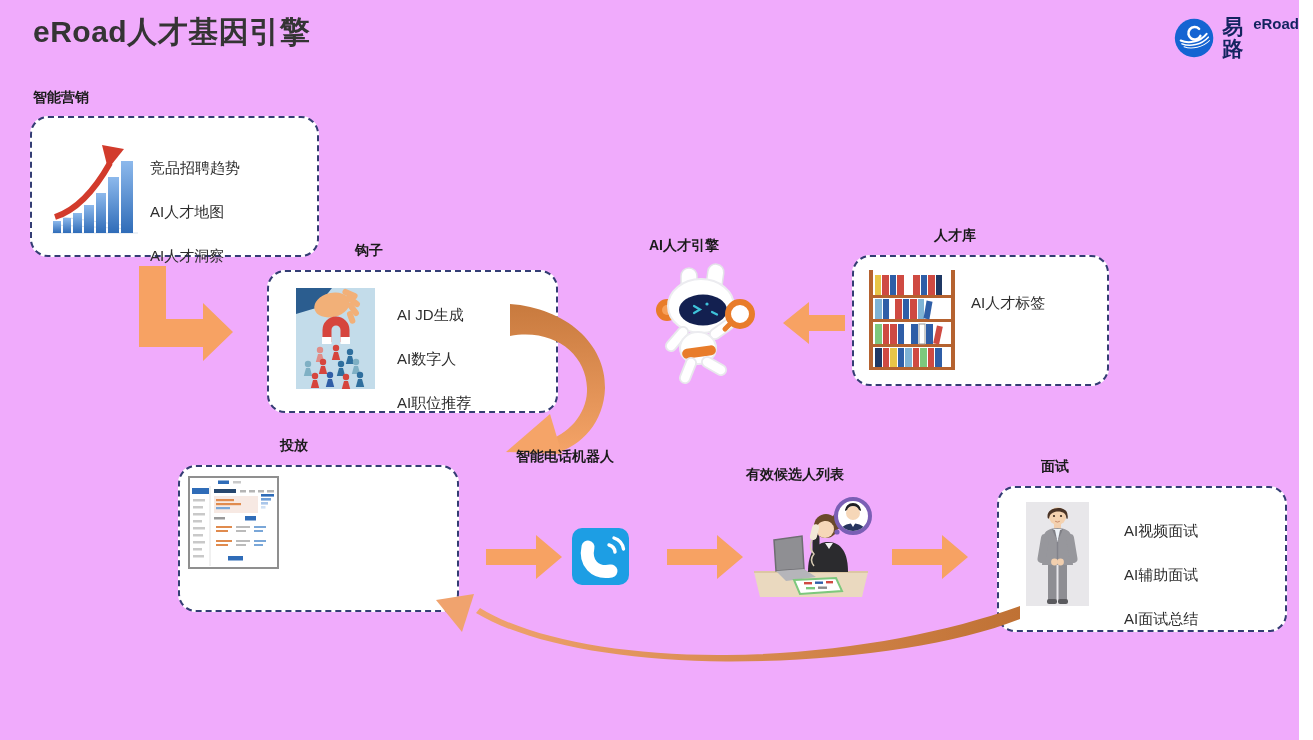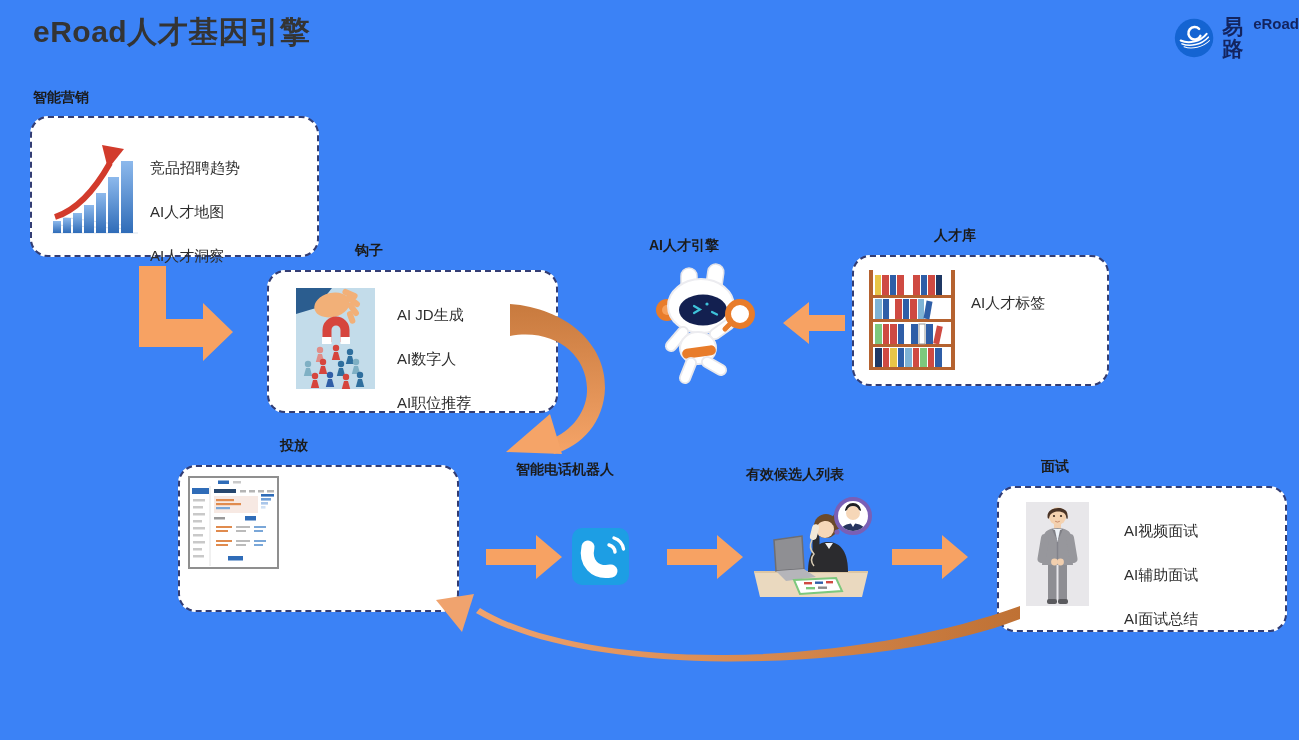--- a/index.html
+++ b/index.html
@@ -1,17 +1,17 @@
 <!DOCTYPE html>
 <html><head>
 <meta charset="utf-8">
 <style>
   html,body{margin:0;padding:0;background:#ffffff;}
   #stage{
-    position:relative;width:1299px;height:740px;background:#3b82f6;overflow:hidden;
+    position:relative;width:1299px;height:740px;background:#f0abfc;overflow:hidden;
     font-family:"Liberation Sans","DejaVu Sans",sans-serif;
   }
   .abs{position:absolute;}
   #page-title{left:33px;top:12px;font-size:30px;font-weight:700;color:#343434;letter-spacing:.5px;}
   .nlabel{font-weight:700;font-size:14px;color:#1b1b1b;white-space:nowrap;}
   .dbox{border:2px dashed #333d73;border-radius:18px;background:#fff;}
   .items{display:flex;flex-direction:column;font-size:15px;color:#2d2d2d;white-space:nowrap;}
   .items .item{line-height:19px;margin-top:12px;}
   .gap14{gap:13px;} .gap19{gap:19px;}
   .logo-wrap{left:1174px;top:14px;display:flex;align-items:center;gap:8px;}
@@ -269,21 +269,21 @@
   <svg class="abs" style="left:486px;top:535px" width="76" height="44" viewBox="0 0 76 44">
     <polygon points="0,14 50,14 50,0 76,22 50,44 50,30 0,30" fill="#F7A263"></polygon>
   </svg>
   <svg class="abs" style="left:667px;top:535px" width="76" height="44" viewBox="0 0 76 44">
     <polygon points="0,14 50,14 50,0 76,22 50,44 50,30 0,30" fill="#F7A263"></polygon>
   </svg>
   <svg class="abs" style="left:892px;top:535px" width="76" height="44" viewBox="0 0 76 44">
     <polygon points="0,14 50,14 50,0 76,22 50,44 50,30 0,30" fill="#F7A263"></polygon>
   </svg>
 
-  <div class="abs nlabel" style="left:516px;top:461px">智能电话机器人</div>
+  <div class="abs nlabel" style="left:516px;top:448px">智能电话机器人</div>
   <div class="abs phone-tile">
     <svg width="57" height="57" viewBox="0 0 57 57">
       <path d="M16 19 C 12.5 35, 23 46, 39 43" stroke="#ffffff" stroke-width="13" fill="none" stroke-linecap="round"></path>
       <path d="M37 17 a 8 8 0 0 1 6 7" stroke="#ffffff" stroke-width="3.4" fill="none" stroke-linecap="round"></path>
       <path d="M42 10 a 14 14 0 0 1 9.5 11" stroke="#ffffff" stroke-width="3.4" fill="none" stroke-linecap="round"></path>
     </svg>
   </div>
 
   <div class="abs nlabel" style="left:746px;top:466px">有效候选人列表</div>
   <svg class="abs" style="left:750px;top:496px" width="122" height="102" viewBox="0 0 122 102">

